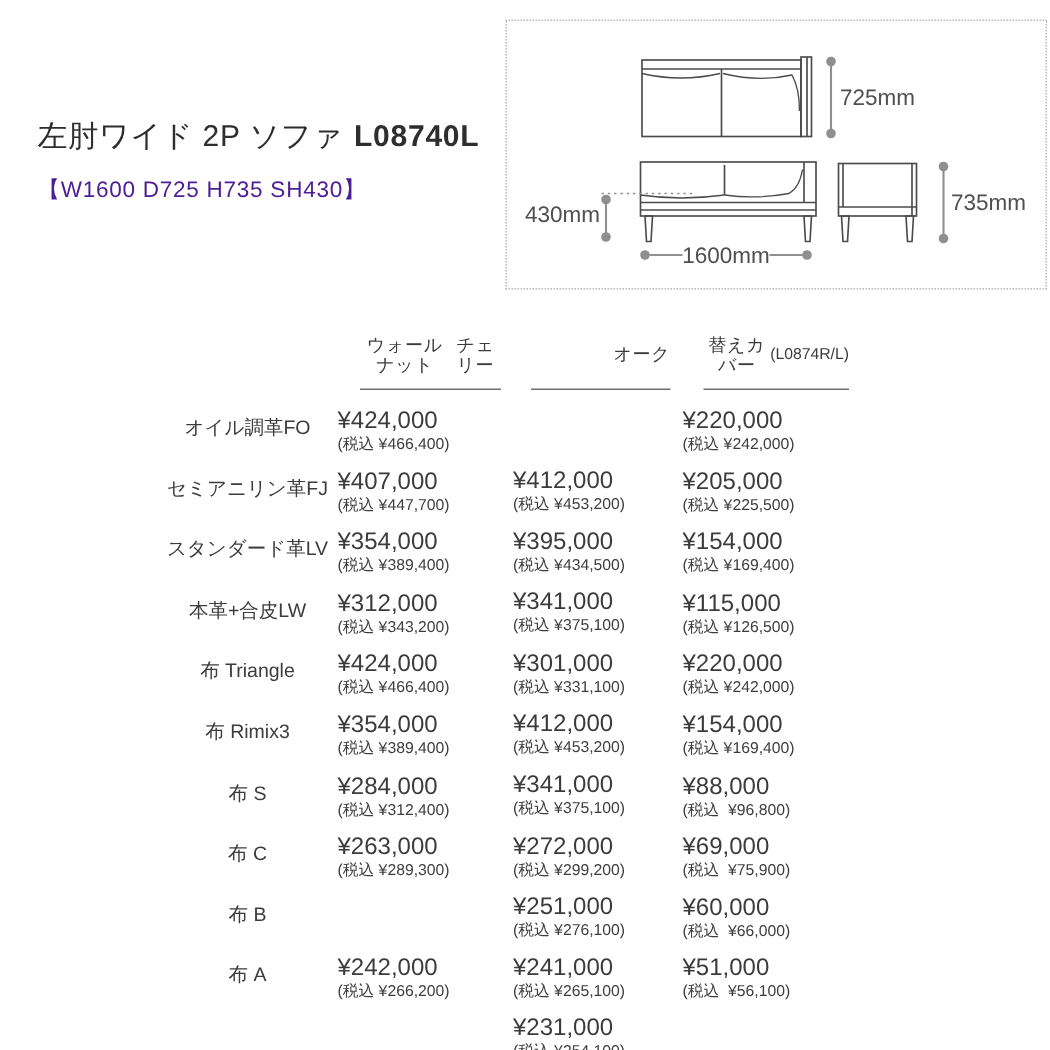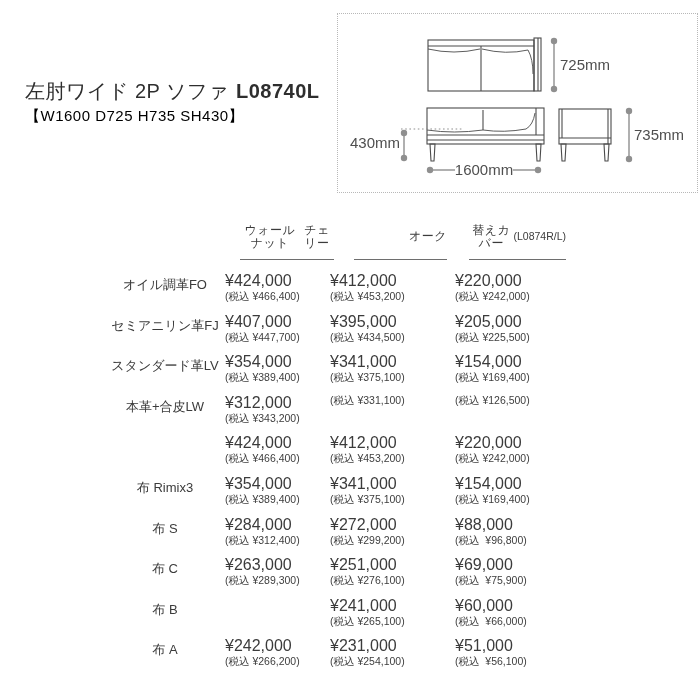--- a/index.html
+++ b/index.html
@@ -5,21 +5,21 @@
   * { margin:0; padding:0; box-sizing:border-box; }
   html,body { width:700px; height:700px; background:#ffffff; overflow:hidden;
     font-family:"Liberation Sans","DejaVu Sans",sans-serif; color:#3b3b3b; }
   #page { position:relative; width:700px; height:700px; }
 
   
   .title-block { position:absolute; left:25px; top:80px; }
   .title-line { font-size:20px; line-height:22px; color:#2e2e2e; letter-spacing:0.5px; }
   .title-line .product-name { font-weight:500; }
   .title-line .model-no { font-weight:800; margin-left:7px; }
-  .size-spec { margin-top:5px; font-size:15px; line-height:17px; color:#000000; letter-spacing:0.5px; }
+  .size-spec { margin-top:16px; font-size:15px; line-height:17px; color:#4c1d95; letter-spacing:0.5px; }
 
   
   .diagram-box { position:absolute; left:337px; top:13px; width:361px; height:180px;
     border:1px dotted #b8b8b8; }
   .diagram-box svg { display:block; }
 
   
   .col-header { position:absolute; top:220px; height:40px; display:flex; flex-direction:row;
     justify-content:flex-end; align-items:center; padding-bottom:5px;
     border-bottom:1px solid #6e6e6e; font-size:12px; line-height:13.5px;
@@ -28,21 +28,21 @@
   #h1 { left:354px; width:93px; }
   #h2 { left:469px; width:97px; }
   #h2 .line2 { font-size:10.5px; letter-spacing:0; }
 
   .table-body { position:absolute; top:263px; left:0; width:555px; }
   .table-row { position:relative; height:40.6px; }
   .row-label { position:absolute; left:85px; width:160px; top:14px;
     font-size:13px; line-height:15px; text-align:center; color:#3b3b3b; }
   .cell { position:absolute; top:9px; width:124px; }
   .cell.c0 { left:225px; }
-  .cell.c1 { left:330px; }
+  .cell.c1 { left:342px;margin-top:40px; }
   .cell.c2 { left:455px; }
   .price { font-size:16px; line-height:18px; color:#3b3b3b; }
   .tax { font-size:10.5px; line-height:12px; color:#3d3d3d; white-space:pre; }
 </style>
 </head>
 <body>
 
 <div id="page">
 
   <div class="title-block">
@@ -178,28 +178,31 @@
         </div>
       </div>
 
       <div class="table-row">
         <div class="row-label">本革+合皮LW</div>
         <div class="cell c0">
           <div class="price">¥312,000</div>
           <div class="tax">(税込 ¥343,200)</div>
         </div>
         <div class="cell c1">
+          <div class="price">¥301,000</div>
           <div class="tax">(税込 ¥331,100)</div>
         </div>
         <div class="cell c2">
+          <div class="price">¥115,000</div>
           <div class="tax">(税込 ¥126,500)</div>
         </div>
       </div>
 
       <div class="table-row">
+        <div class="row-label">布 Triangle</div>
         <div class="cell c0">
           <div class="price">¥424,000</div>
           <div class="tax">(税込 ¥466,400)</div>
         </div>
         <div class="cell c1">
           <div class="price">¥412,000</div>
           <div class="tax">(税込 ¥453,200)</div>
         </div>
         <div class="cell c2">
           <div class="price">¥220,000</div>

